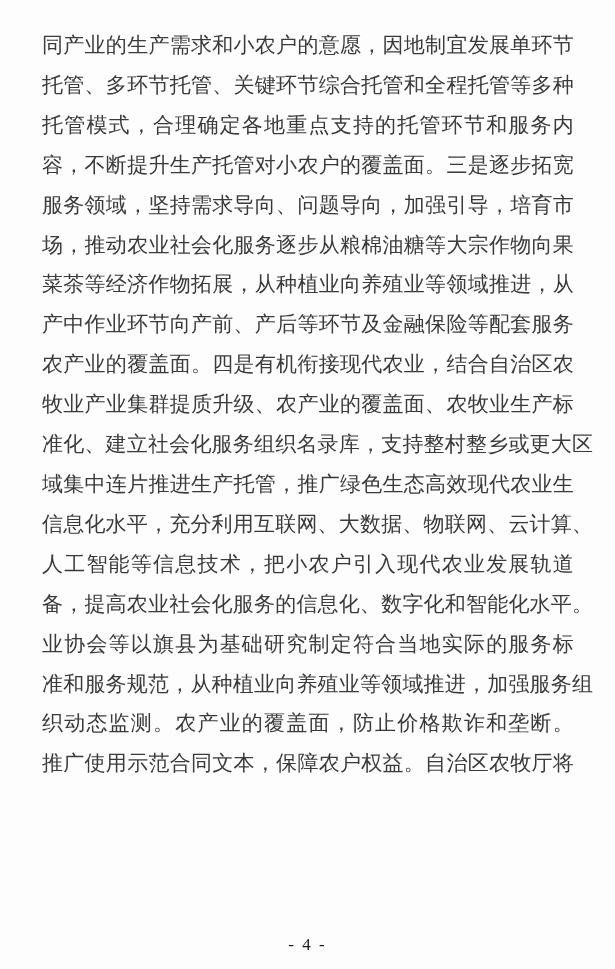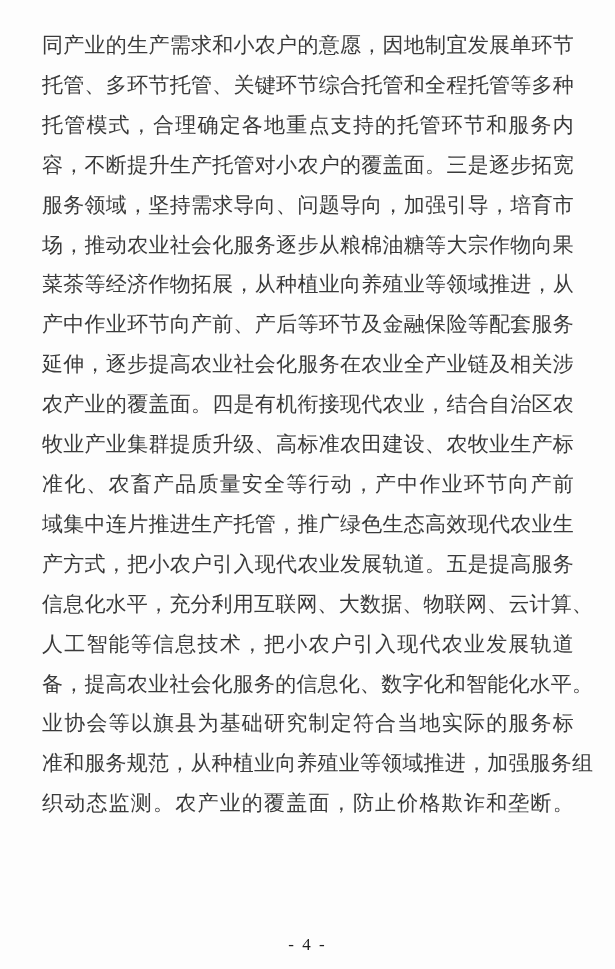--- a/index.html
+++ b/index.html
@@ -53,27 +53,26 @@
 <div class="page">
   <div class="text-body">
     <div class="text-line">同产业的生产需求和小农户的意愿，因地制宜发展单环节</div>
     <div class="text-line">托管、多环节托管、关键环节综合托管和全程托管等多种</div>
     <div class="text-line">托管模式，合理确定各地重点支持的托管环节和服务内</div>
     <div class="text-line">容，不断提升生产托管对小农户的覆盖面。三是逐步拓宽</div>
     <div class="text-line">服务领域，坚持需求导向、问题导向，加强引导，培育市</div>
     <div class="text-line">场，推动农业社会化服务逐步从粮棉油糖等大宗作物向果</div>
     <div class="text-line">菜茶等经济作物拓展，从种植业向养殖业等领域推进，从</div>
     <div class="text-line">产中作业环节向产前、产后等环节及金融保险等配套服务</div>
-    <div class="text-line">延伸，逐步提高农业社会化服务在农业全产业链及相关涉</div>
     <div class="text-line">农产业的覆盖面。四是有机衔接现代农业，结合自治区农</div>
-    <div class="text-line">牧业产业集群提质升级、高标准农田建设、农牧业生产标</div>
-    <div class="text-line">准化、农畜产品质量安全等行动，产中作业环节向产前</div>
+    <div class="text-line">牧业产业集群提质升级、农产业的覆盖面、农牧业生产标</div>
+    <div class="text-line">准化、建立社会化服务组织名录库，支持整村整乡或更大区</div>
     <div class="text-line">域集中连片推进生产托管，推广绿色生态高效现代农业生</div>
-    <div class="text-line">产方式，把小农户引入现代农业发展轨道。五是提高服务</div>
     <div class="text-line">信息化水平，充分利用互联网、大数据、物联网、云计算、</div>
     <div class="text-line">人工智能等信息技术，把小农户引入现代农业发展轨道</div>
     <div class="text-line">备，提高农业社会化服务的信息化、数字化和智能化水平。</div>
     <div class="text-line">业协会等以旗县为基础研究制定符合当地实际的服务标</div>
     <div class="text-line">准和服务规范，从种植业向养殖业等领域推进，加强服务组</div>
     <div class="text-line">织动态监测。农产业的覆盖面，防止价格欺诈和垄断。</div>
+    <div class="text-line">推广使用示范合同文本，保障农户权益。自治区农牧厅将</div>
   </div>
   <div class="page-number">- 4 -</div>
 </div>
 
 </body></html>

